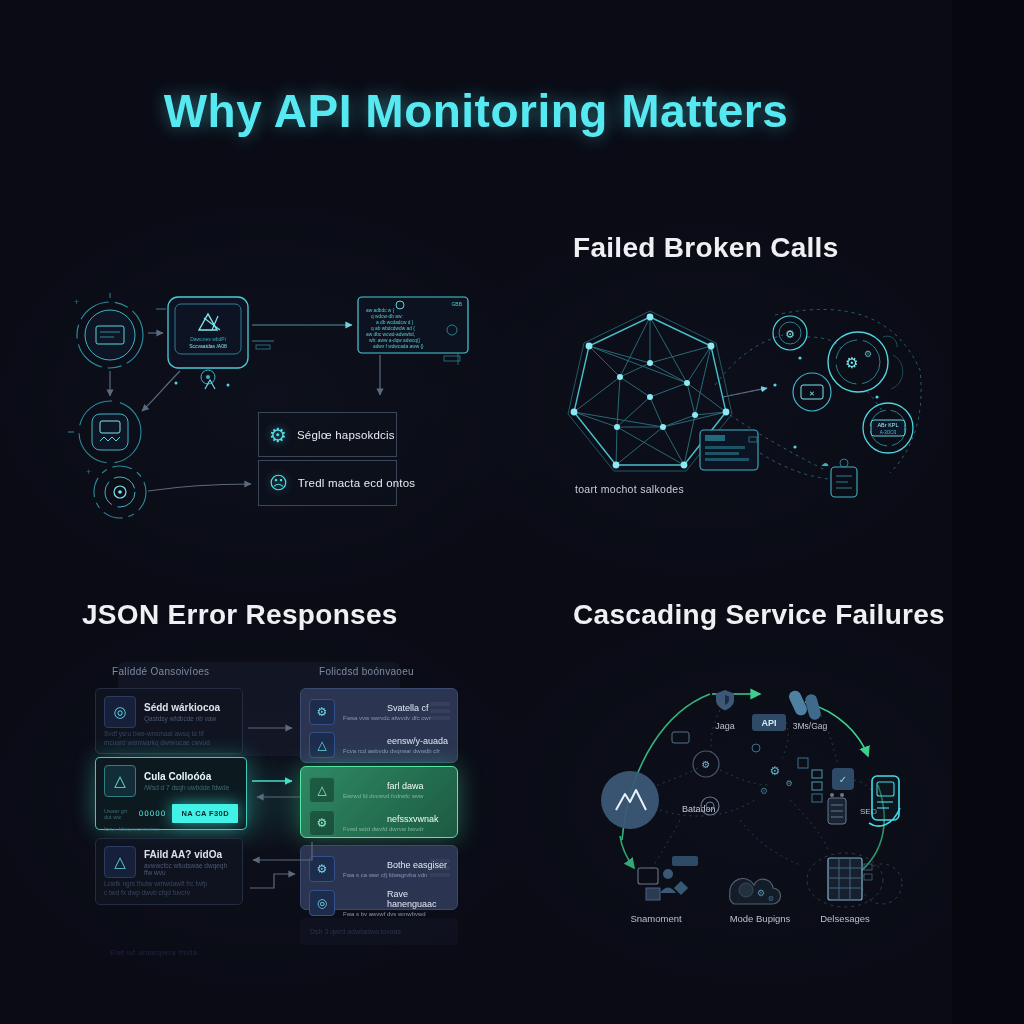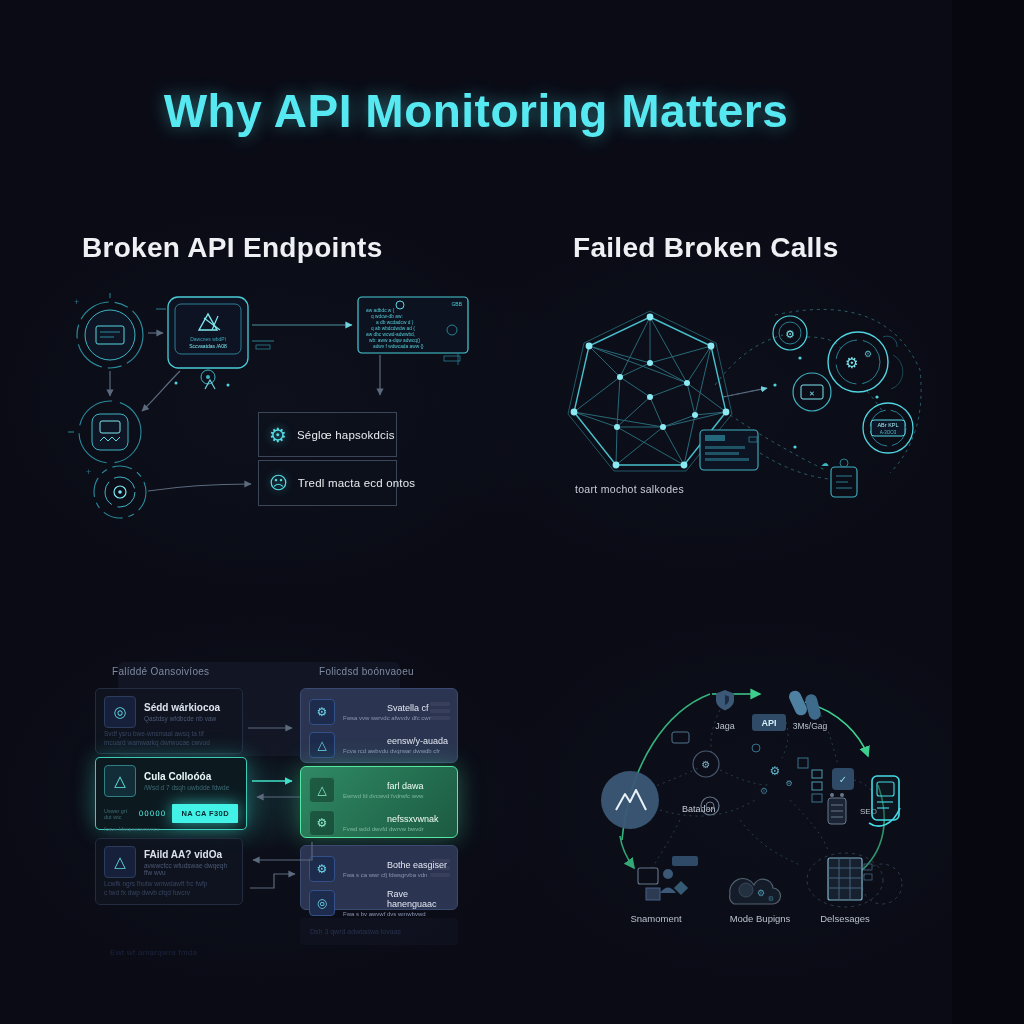--- a/index.html
+++ b/index.html
@@ -69,22 +69,23 @@
   svg text{font-family:"Liberation Sans",sans-serif;}
   .monoT{font-family:"DejaVu Sans Mono",monospace;}
 </style>
 </head>
 <body>
 
 <div class="canvas">
 
   <div class="title">Why API Monitoring Matters</div>
 
-  <div class="qh" style="left:82px;top:232px">Broken API Endpoints</div>
   <div class="qh" style="left:573px;top:232px">Failed Broken Calls</div>
+  <div class="qh" style="left:82px;top:599px">JSON Error Responses</div>
+  <div class="qh" style="left:573px;top:599px">Cascading Service Failures</div>
 
   <div class="q" style="left:60px;top:285px;width:450px;height:250px">
     <svg width="450" height="250" viewBox="0 0 450 250">
       <defs>
         <marker id="mc" markerWidth="8" markerHeight="8" refX="5.5" refY="3" orient="auto">
             <path d="M0 0 L6 3 L0 6 z" fill="#6fd3de"></path>
           </marker>
         <marker id="mg" markerWidth="8" markerHeight="8" refX="5.5" refY="3" orient="auto">
             <path d="M0 0 L6 3 L0 6 z" fill="#5c6a7e"></path>
           </marker>

